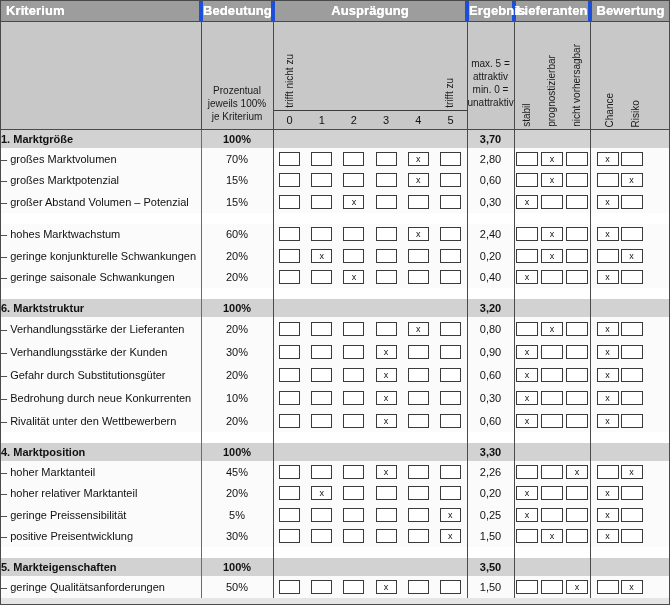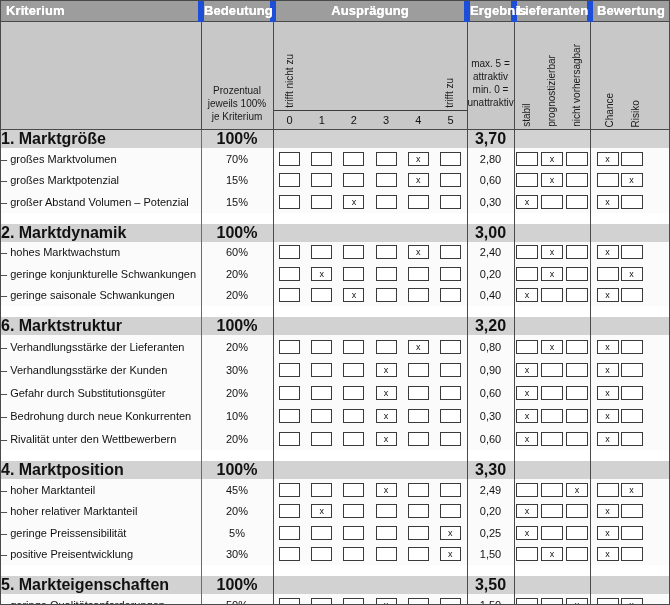--- a/index.html
+++ b/index.html
@@ -27,21 +27,21 @@
     font-weight:bold;
     font-size:13px;
     text-align:center;
     height:20px;
     line-height:20px;
     border-bottom:1px solid #4a4a4a;
     white-space:nowrap;
     letter-spacing:.1px;
     text-shadow:0 0 0 #fff;
   }
-  .hdr.sep-l{border-left:6px solid #1d4ed8;}
+  .hdr.sep-l{border-left:4px solid #1d4ed8;}
 
   
   .legend{
     background:#c8c8c8;
     height:107px;
     vertical-align:bottom;
     border-bottom:1px solid #4a4a4a;
     position:relative;
   }
   .legend.sep-l{border-left:1px solid #4a4a4a;}
@@ -89,21 +89,21 @@
   }
   .ausp-ends .e{flex:1;display:flex;align-items:flex-end;justify-content:center;padding-bottom:3px;}
 
   
   tr.spacer td{height:11px;background:#fff;}
 
   tr.grp td{
     background:#d2d2d2;
     height:18px;
     font-weight:bold;
-    font-size:16px;
+    font-size:11px;
   }
   tr.item td{
     background:#fbfbfb;
     height:21.5px;
     font-size:11px;
   }
   tr.item.tall td{height:23px;margin-top:13px;}
 
   td.krit{
     padding-left:5px;
@@ -328,28 +328,20 @@
           </td>
         </tr>
         <tr class="spacer">
           <td></td>
           <td style="border-left:1px solid #6b6b6b;border-right:1px solid #4a4a4a"></td>
           <td style="border-right:1px solid #4a4a4a"></td>
           <td style="border-right:1px solid #4a4a4a"></td>
           <td style="border-right:1px solid #4a4a4a"></td>
           <td></td>
         </tr>
-        <tr class="grp">
-          <td class="krit">2. Marktdynamik</td>
-          <td class="bed">100%</td>
-          <td class="ausp"></td>
-          <td class="erg">3,00</td>
-          <td class="entw"></td>
-          <td class="bew"></td>
-        </tr>
         <tr class="item">
           <td class="krit">– hohes Marktwachstum</td>
           <td class="bed">60%</td>
           <td class="ausp">
             <div class="boxrow n6">
               <div class="bx"></div>
               <div class="bx"></div>
               <div class="bx"></div>
               <div class="bx"></div>
               <div class="bx">x</div>
@@ -605,21 +597,21 @@
           <td class="ausp">
             <div class="boxrow n6">
               <div class="bx"></div>
               <div class="bx"></div>
               <div class="bx"></div>
               <div class="bx">x</div>
               <div class="bx"></div>
               <div class="bx"></div>
             </div>
           </td>
-          <td class="erg">2,49</td>
+          <td class="erg">2,26</td>
           <td class="entw">
             <div class="boxrow n3">
               <div class="bx"></div>
               <div class="bx"></div>
               <div class="bx">x</div>
             </div>
           </td>
           <td class="bew">
             <div class="boxrow n2" style="justify-content: flex-start; padding-left: 5px;">
               <div class="bx"></div>

